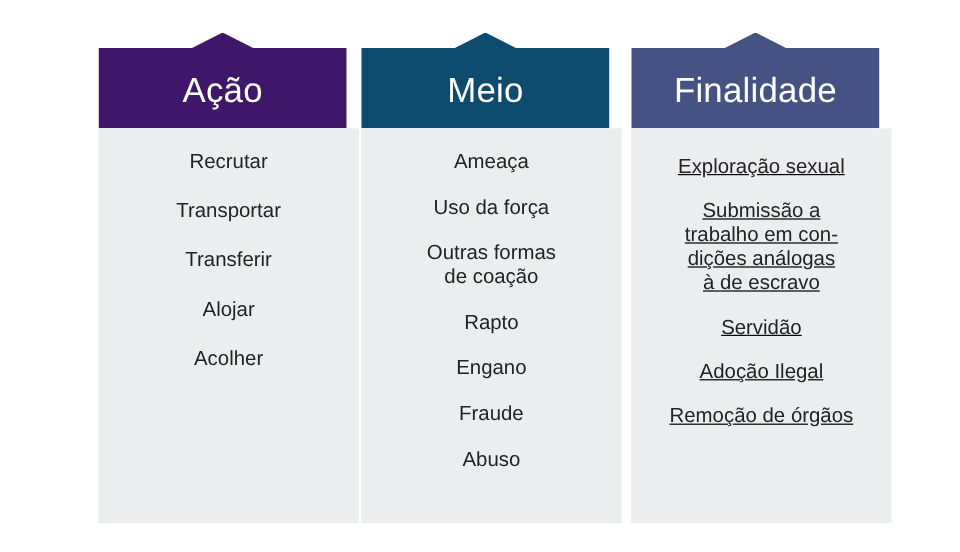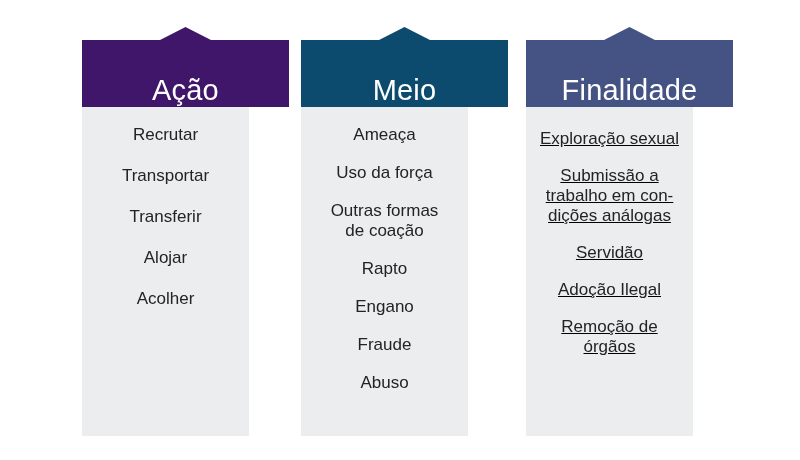--- a/index.html
+++ b/index.html
@@ -36,21 +36,21 @@
   .col-header {
     position: absolute;
     top: 0;
     left: 0;
     width: 207px;
     height: 80px;
     display: flex;
     align-items: flex-end;
     justify-content: center;
     box-sizing: border-box;
-    padding-bottom: 2px;
+    padding-bottom: 16px;
     -webkit-clip-path: polygon(
         0% 16.25%,
         37.7% 16.25%,
         50% 0%,
         62.3% 16.25%,
         100% 16.25%,
         100% 100%,
         0% 100%);
     clip-path: polygon(
         0% 16.25%,
@@ -68,21 +68,21 @@
     color: #ffffff;
     letter-spacing: 0.2px;
     white-space: nowrap;
   }
 
   
   .col-body {
     position: absolute;
     top: 80px;
     left: 0;
-    width: 167px;
+    width: 217px;
     height: 329px;
     background: #ECEDEF;
     box-sizing: border-box;
     padding: 18px 8px 10px 8px;
     display: flex;
     flex-direction: column;
     align-items: center;
   }
 
   .col-body.top-pad-wide { padding-top: 22px; text-decoration: underline; }
@@ -166,20 +166,21 @@
       <span class="col-header-title">Finalidade</span>
     </div>
     <div class="col-body top-pad-wide">
         <div class="item">
           <span class="line">Exploração sexual</span>
         </div>
         <div class="item">
           <span class="line">Submissão a</span>
           <span class="line">trabalho em con-</span>
           <span class="line">dições análogas</span>
+          <span class="line">à de escravo</span>
         </div>
         <div class="item">
           <span class="line">Servidão</span>
         </div>
         <div class="item">
           <span class="line">Adoção Ilegal</span>
         </div>
         <div class="item">
           <span class="line">Remoção de órgãos</span>
         </div>

